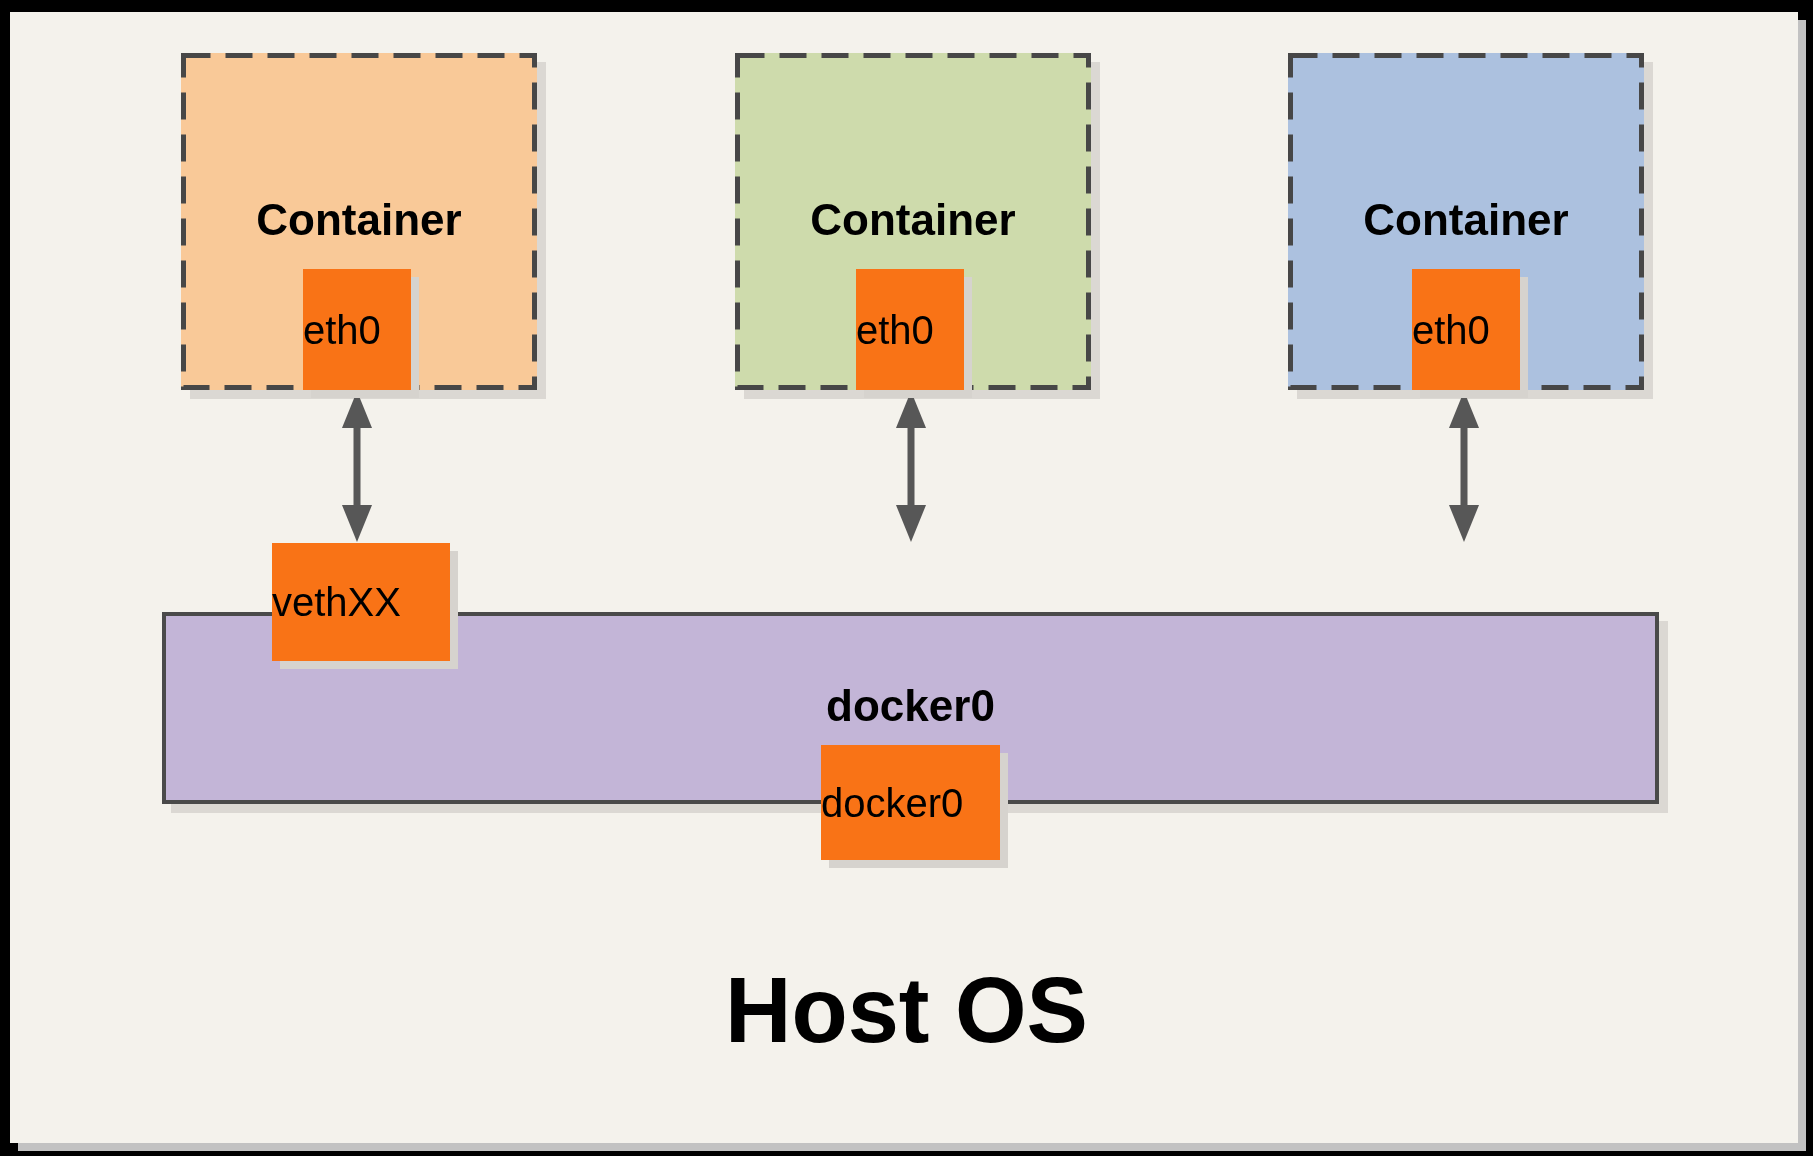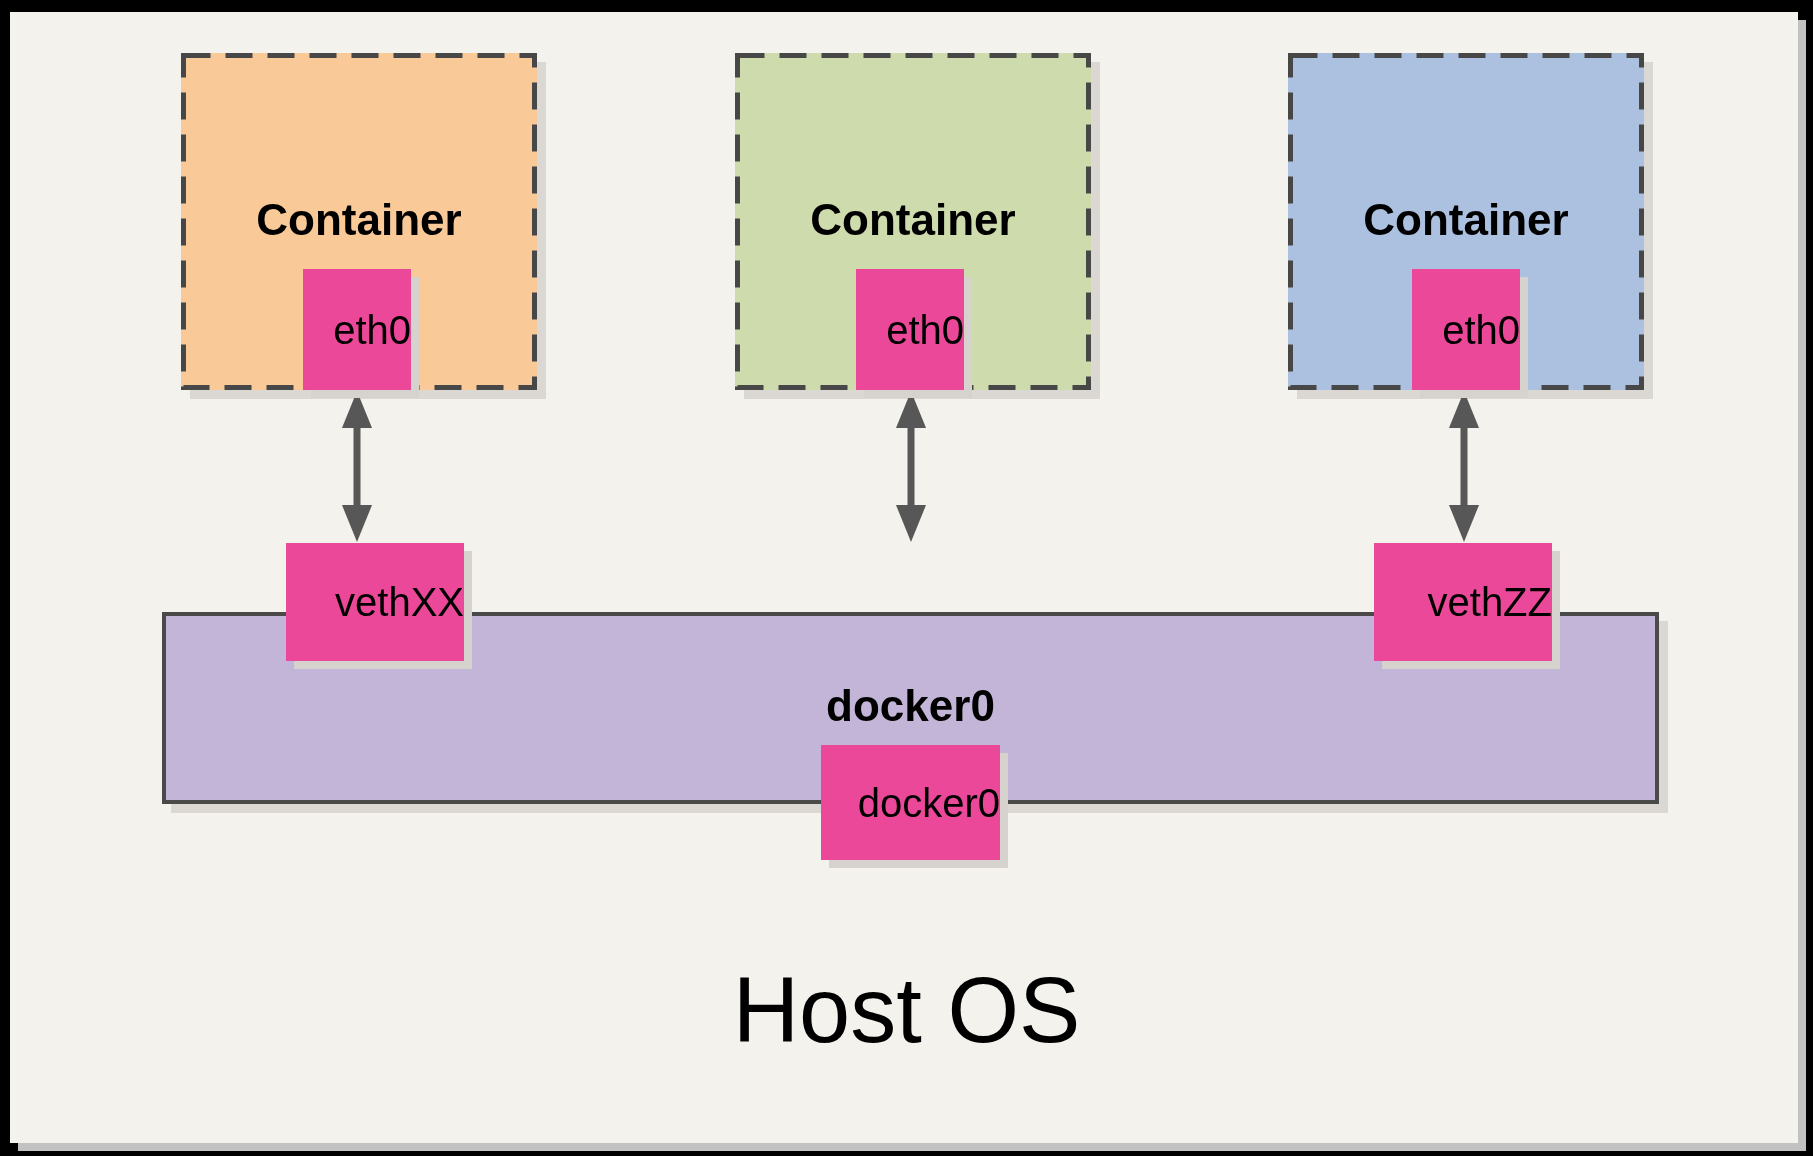--- a/index.html
+++ b/index.html
@@ -55,35 +55,35 @@
     stroke: #474747;
     stroke-width: 5;
     stroke-dasharray: 27 15;
   }
   .arrow-shaft { stroke: #575757; stroke-width: 7; }
   .arrow-head  { fill: #575757; }
 
   
   .ybox {
     position: absolute;
-    background: #ec4899;
+    background: #f97316;
     box-shadow: 8px 8px 0 #D6D3CE;
     display: flex;
     align-items: center;
-    justify-content: flex-end;
+    justify-content: flex-start;
     font-size: 40px;
     line-height: 1;
   }
   .eth  { top: 269px; width: 108px; height: 121px; }
   .eth1 { left: 303px; }
   .eth2 { left: 856px; }
   .eth3 { left: 1412px; }
 
   .veth  { top: 543px; width: 178px; height: 118px; }
-  .veth1 { left: 286px; padding-left: 34px; }
+  .veth1 { left: 272px; }
   .veth2 { left: 823px; }
   .veth3 { left: 1374px; }
 
   .dockerbox { left: 821px; top: 745px; width: 179px; height: 115px; }
 
   
   .bridge {
     position: absolute;
     left: 162px; top: 612px;
     width: 1497px; height: 192px;
@@ -105,21 +105,21 @@
     left: 1010px; top: 842px;
     font-size: 42px;
     line-height: 1.1;
   }
 
   .host-label {
     position: absolute;
     left: 0; top: 960px; width: 1813px;
     text-align: center;
     font-size: 92px;
-    font-weight: normal;
+    font-weight: bold;
     line-height: 1.1;
   }
 </style>
 </head>
 <body>
 
 <div class="stage">
 
   <div class="canvas"></div>
 
@@ -164,23 +164,20 @@
   <div class="ybox eth eth2">
     <span>eth0</span>
   </div>
   <div class="ybox eth eth3">
     <span>eth0</span>
   </div>
 
   <div class="ybox veth veth1">
     <span>vethXX</span>
   </div>
-  <div class="ybox veth veth3">
-    <span>vethZZ</span>
-  </div>
 
   <div class="ybox dockerbox">
     <span>docker0</span>
   </div>
 
   <div class="host-label">Host OS</div>
 
 </div>
 
 </body></html>

